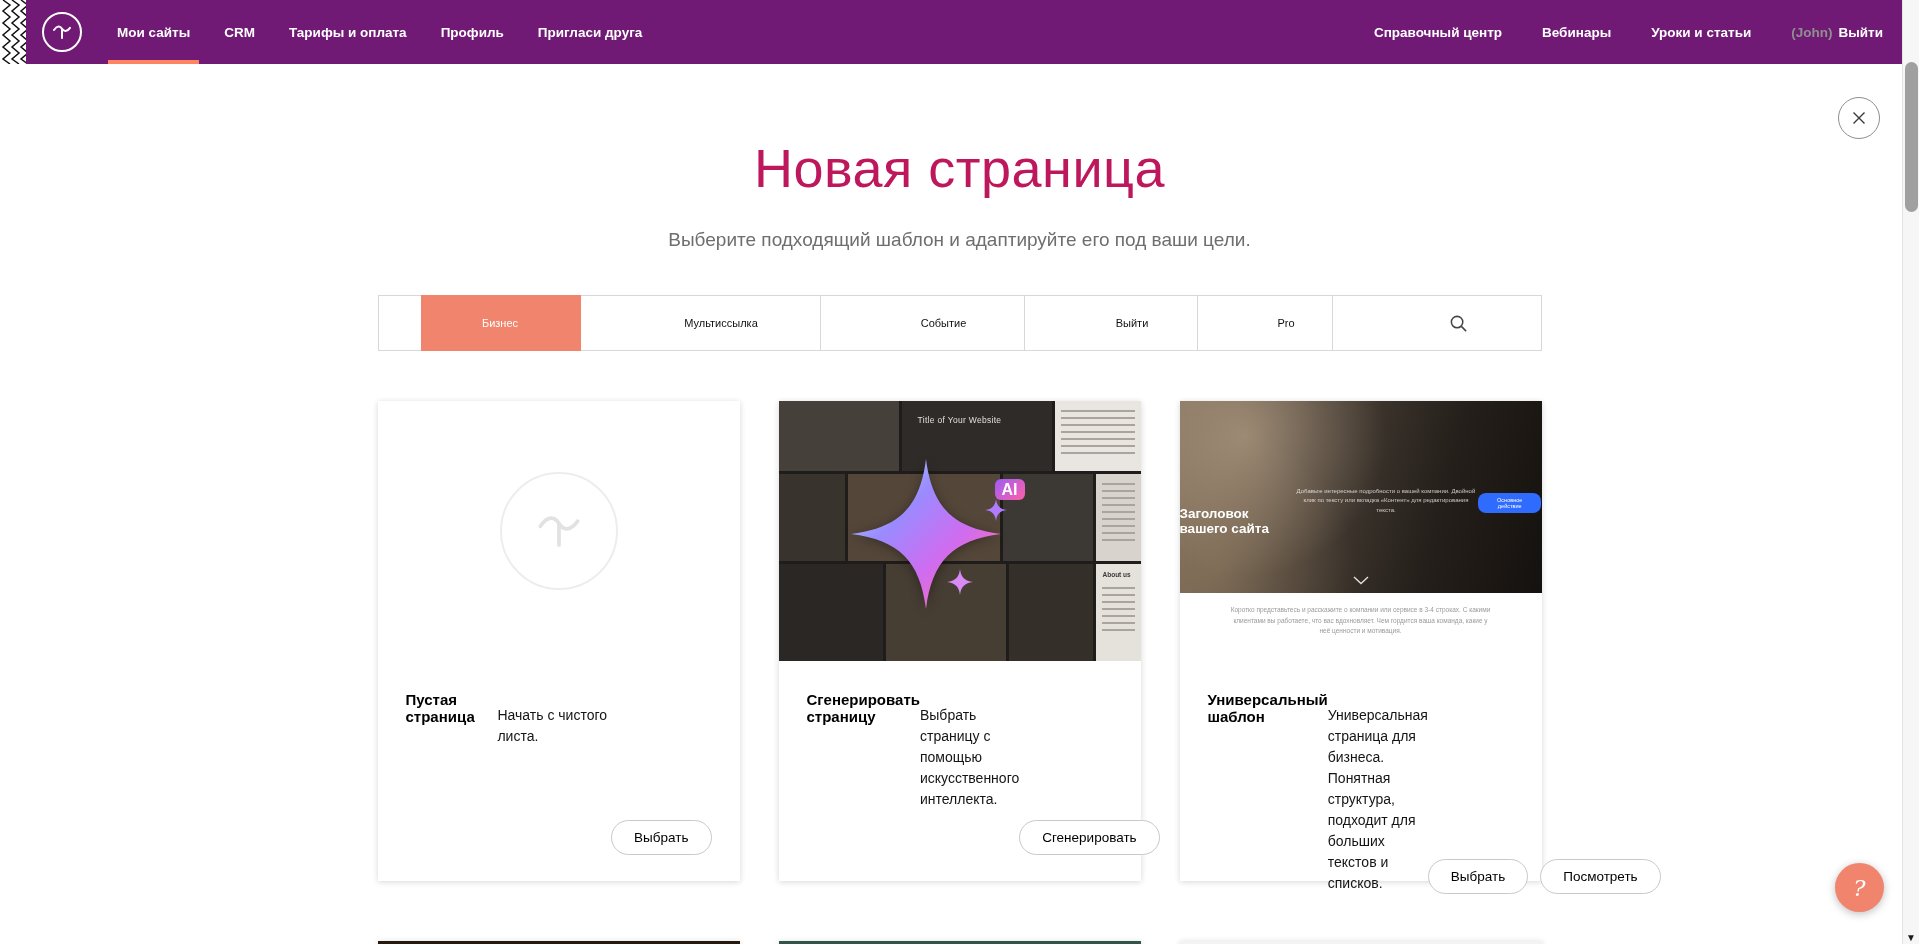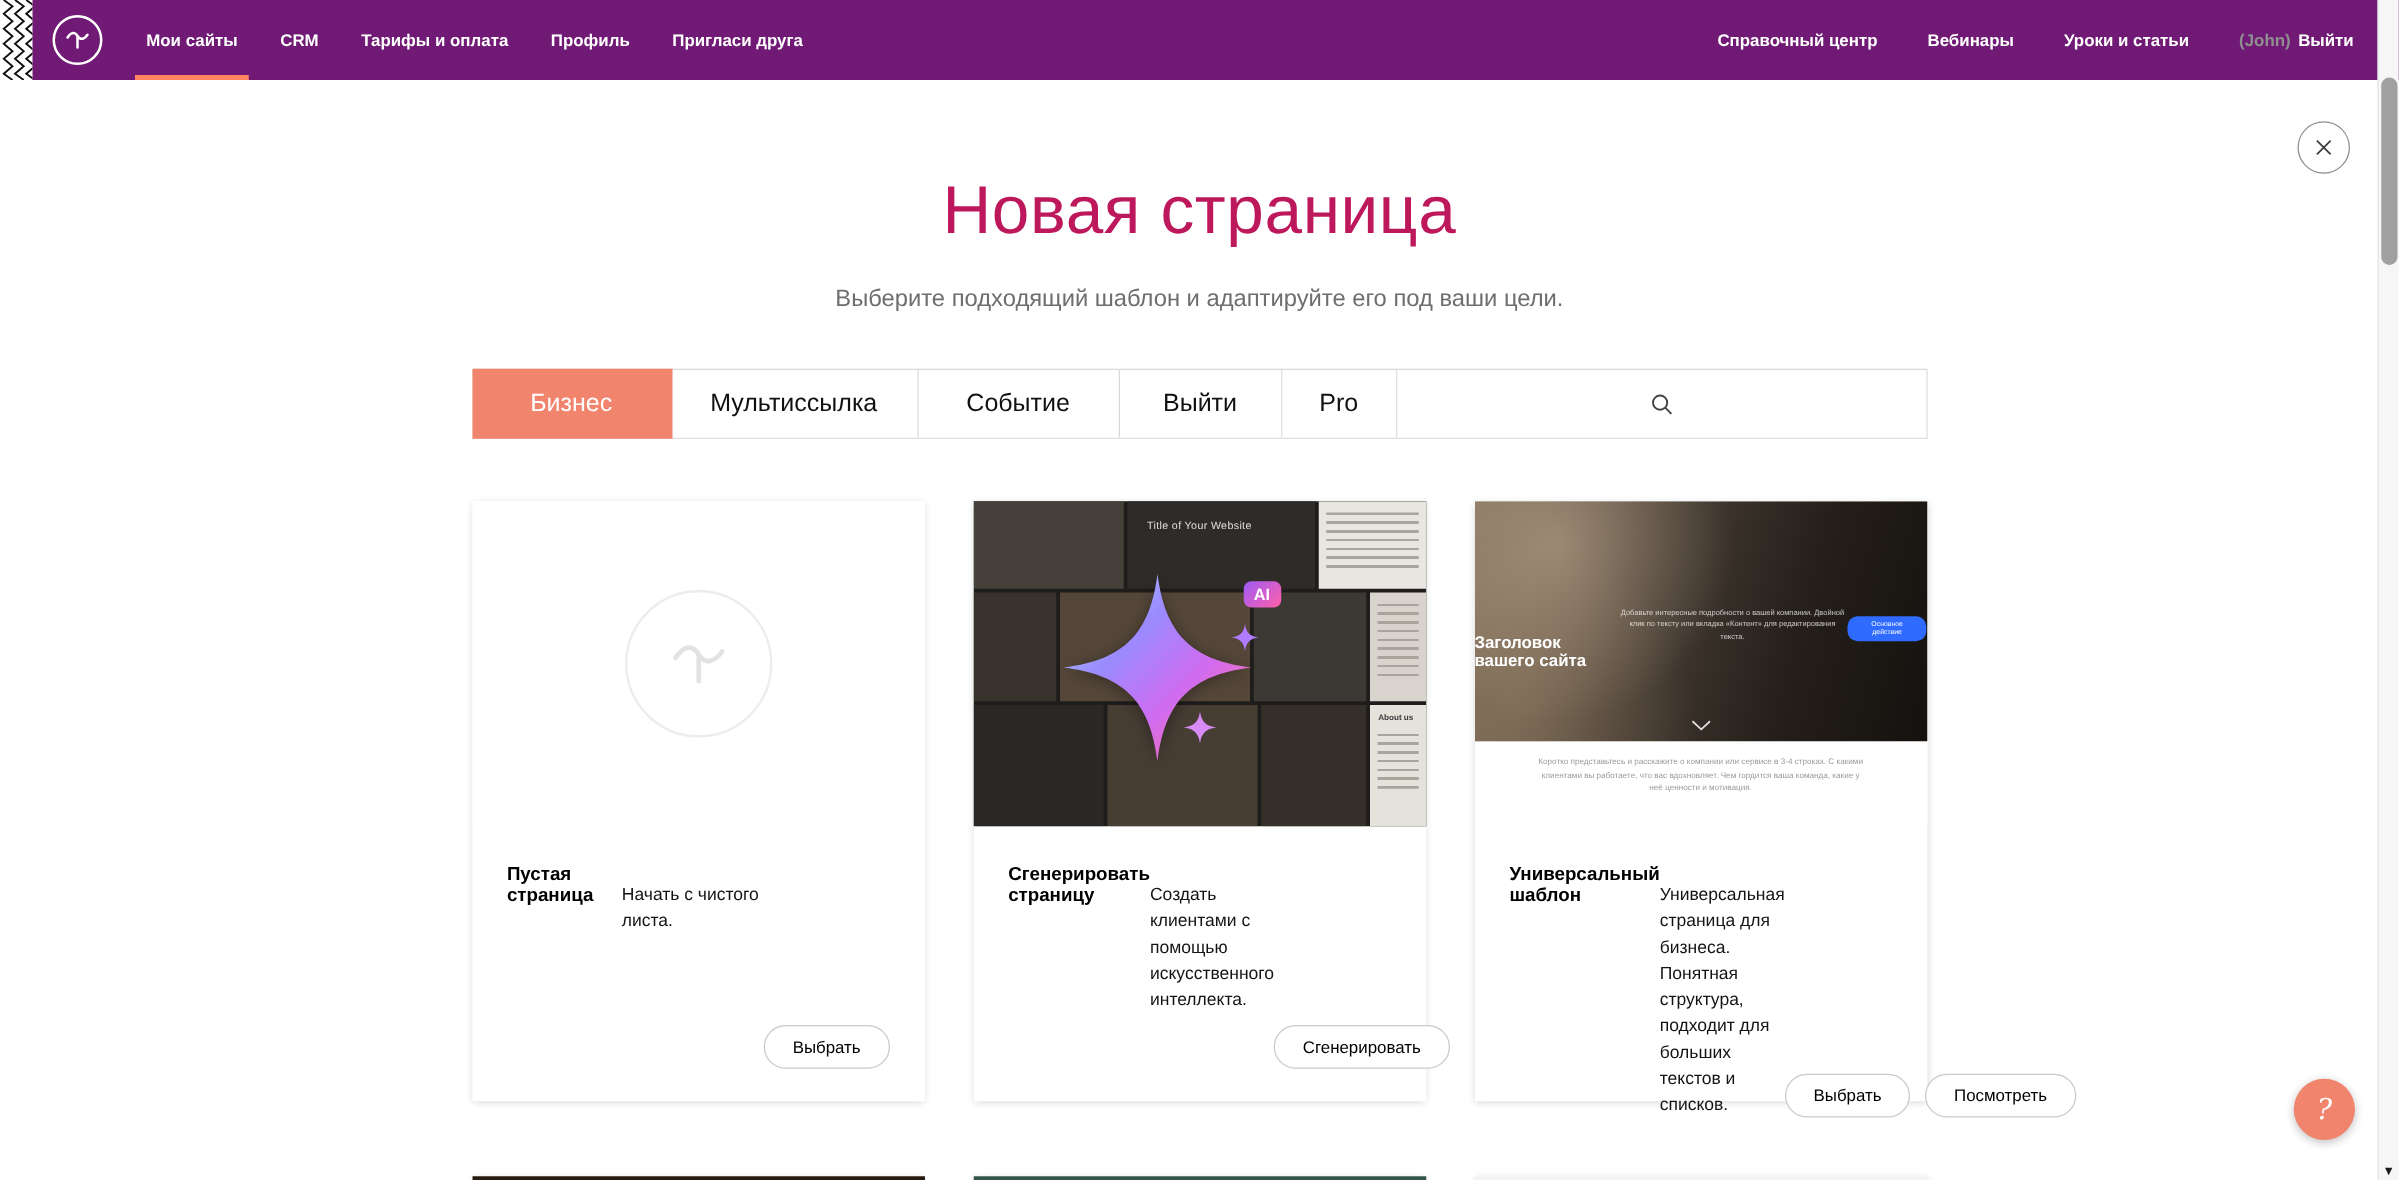--- a/index.html
+++ b/index.html
@@ -22,21 +22,21 @@
   
   .close-btn { position:absolute; top:97px; left:1838px; width:42px; height:42px; border:1px solid #8f8f8f; border-radius:50%; background:#fff; display:flex; align-items:center; justify-content:center; cursor:pointer; z-index:6; }
 
   
   .content { width:1164px; margin:0 auto; }
   .page-title { margin-top:73px; text-align:center; font-size:54px; font-weight:400; color:#be185d; letter-spacing:0.5px; }
   .page-subtitle { margin-top:30px; text-align:center; font-size:19px; font-weight:400; color:#6e6e6e; }
 
   
   .tabs { margin-top:44px; display:flex; height:56px; border:1px solid #d8d8d8; background:#fff; }
-  .tab { display:flex; align-items:center; justify-content:center; font-size:20px; color:#111; border-right:1px solid #d8d8d8; cursor:pointer; background:#fff; }
+  .tab { display:flex; align-items:center; justify-content:center; font-size:11px; color:#111; border-right:1px solid #d8d8d8; cursor:pointer; background:#fff;margin-left:43px; }
   .tab:last-child { border-right:none; }
   .tab.active { background:#f0846d; color:#fff; position:relative; z-index:1; box-shadow:0 0 0 1px #f0846d; border-color:#f0846d; }
 
   
   .cards { display:flex; justify-content:space-between; }
   .cards.row1 { margin-top:50px; }
   .cards.row2 { margin-top:60px; }
   .card { width:362px; height:480px; background:#fff; box-shadow:0 1px 6px rgba(0,0,0,0.16); display:flex; flex-direction:column; }
   .card-preview { height:260px; position:relative; overflow:hidden; flex-shrink:0; }
   .card-body { flex:1; padding:30px 28px 26px; display:flex; }
@@ -51,21 +51,21 @@
 
   
   .ai-preview { background:#1f1d1b; }
   .tile { position:absolute; }
   .tile-lines { margin:9px 6px 0 6px; height:70%; background:repeating-linear-gradient(to bottom, #a9a49c 0 2px, transparent 2px 7px); }
   .collage-title { position:absolute; top:14px; left:0; right:0; text-align:center; font-size:8.5px; color:rgba(255,255,255,0.85); letter-spacing:0.3px; }
   .about-label { font-size:6.5px; font-weight:700; color:#3a3a3a; padding:7px 0 0 7px; }
   .spark-big { position:absolute; left:72px; top:58px; width:150px; height:150px; filter:drop-shadow(0 2px 6px rgba(0,0,0,0.35)); }
   .spark-sm1 { position:absolute; left:206px; top:98px; width:22px; height:22px; }
   .spark-sm2 { position:absolute; left:168px; top:168px; width:26px; height:26px; }
-  .ai-badge { position:absolute; left:216px; top:64px; width:30px; height:21px; border-radius:6px; background:linear-gradient(135deg,#9f5cf7,#ff5fa8); color:#fff; font-size:13px; font-weight:700; display:flex; align-items:center; justify-content:center; }
+  .ai-badge { position:absolute; left:216px; top:78px; width:30px; height:21px; border-radius:6px; background:linear-gradient(135deg,#9f5cf7,#ff5fa8); color:#fff; font-size:16px; font-weight:700; display:flex; align-items:center; justify-content:center; }
 
   
   .tpl-hero { height:192px; position:relative; background:
       radial-gradient(circle at 18% 18%, rgba(215,190,160,0.5), rgba(0,0,0,0) 42%),
       radial-gradient(circle at 10% 88%, rgba(165,140,108,0.45), rgba(0,0,0,0) 38%),
       linear-gradient(105deg,#7d6c5a 0%,#4a4037 35%,#241f1a 70%,#15110e 100%);
     display:flex; flex-direction:row; align-items:center; }
   .tpl-hero-title { margin-top:48px; color:#fff; font-size:13.5px; font-weight:700; }
   .tpl-hero-text { margin-top:8px; width:72%; text-align:center; color:rgba(255,255,255,0.72); font-size:6px; line-height:1.6; }
   .tpl-hero-btn { margin-top:12px; background:#2f6bff; color:#fff; border:none; border-radius:8px; font-size:5.5px; padding:4px 14px; cursor:pointer; font-family:inherit; }
@@ -204,21 +204,21 @@
         <svg class="spark-sm1" viewBox="0 0 100 100">
           <path d="M50 0 C54 32 68 46 100 50 C68 54 54 68 50 100 C46 68 32 54 0 50 C32 46 46 32 50 0 Z" fill="#b07bff"></path>
         </svg>
         <svg class="spark-sm2" viewBox="0 0 100 100">
           <path d="M50 0 C54 32 68 46 100 50 C68 54 54 68 50 100 C46 68 32 54 0 50 C32 46 46 32 50 0 Z" fill="#d98bf5"></path>
         </svg>
         <div class="ai-badge">AI</div>
       </div>
       <div class="card-body">
         <div class="card-title">Сгенерировать страницу</div>
-        <div class="card-desc">Создать клиентами с помощью искусственного интеллекта.</div>
+        <div class="card-desc">Выбрать страницу с помощью искусственного интеллекта.</div>
         <div class="card-actions">
           <button class="btn-pill">Сгенерировать</button>
         </div>
       </div>
     </div>
 
     <div class="card">
       <div class="card-preview">
         <div class="tpl-hero">
           <div class="tpl-hero-title">Заголовок вашего сайта</div>

